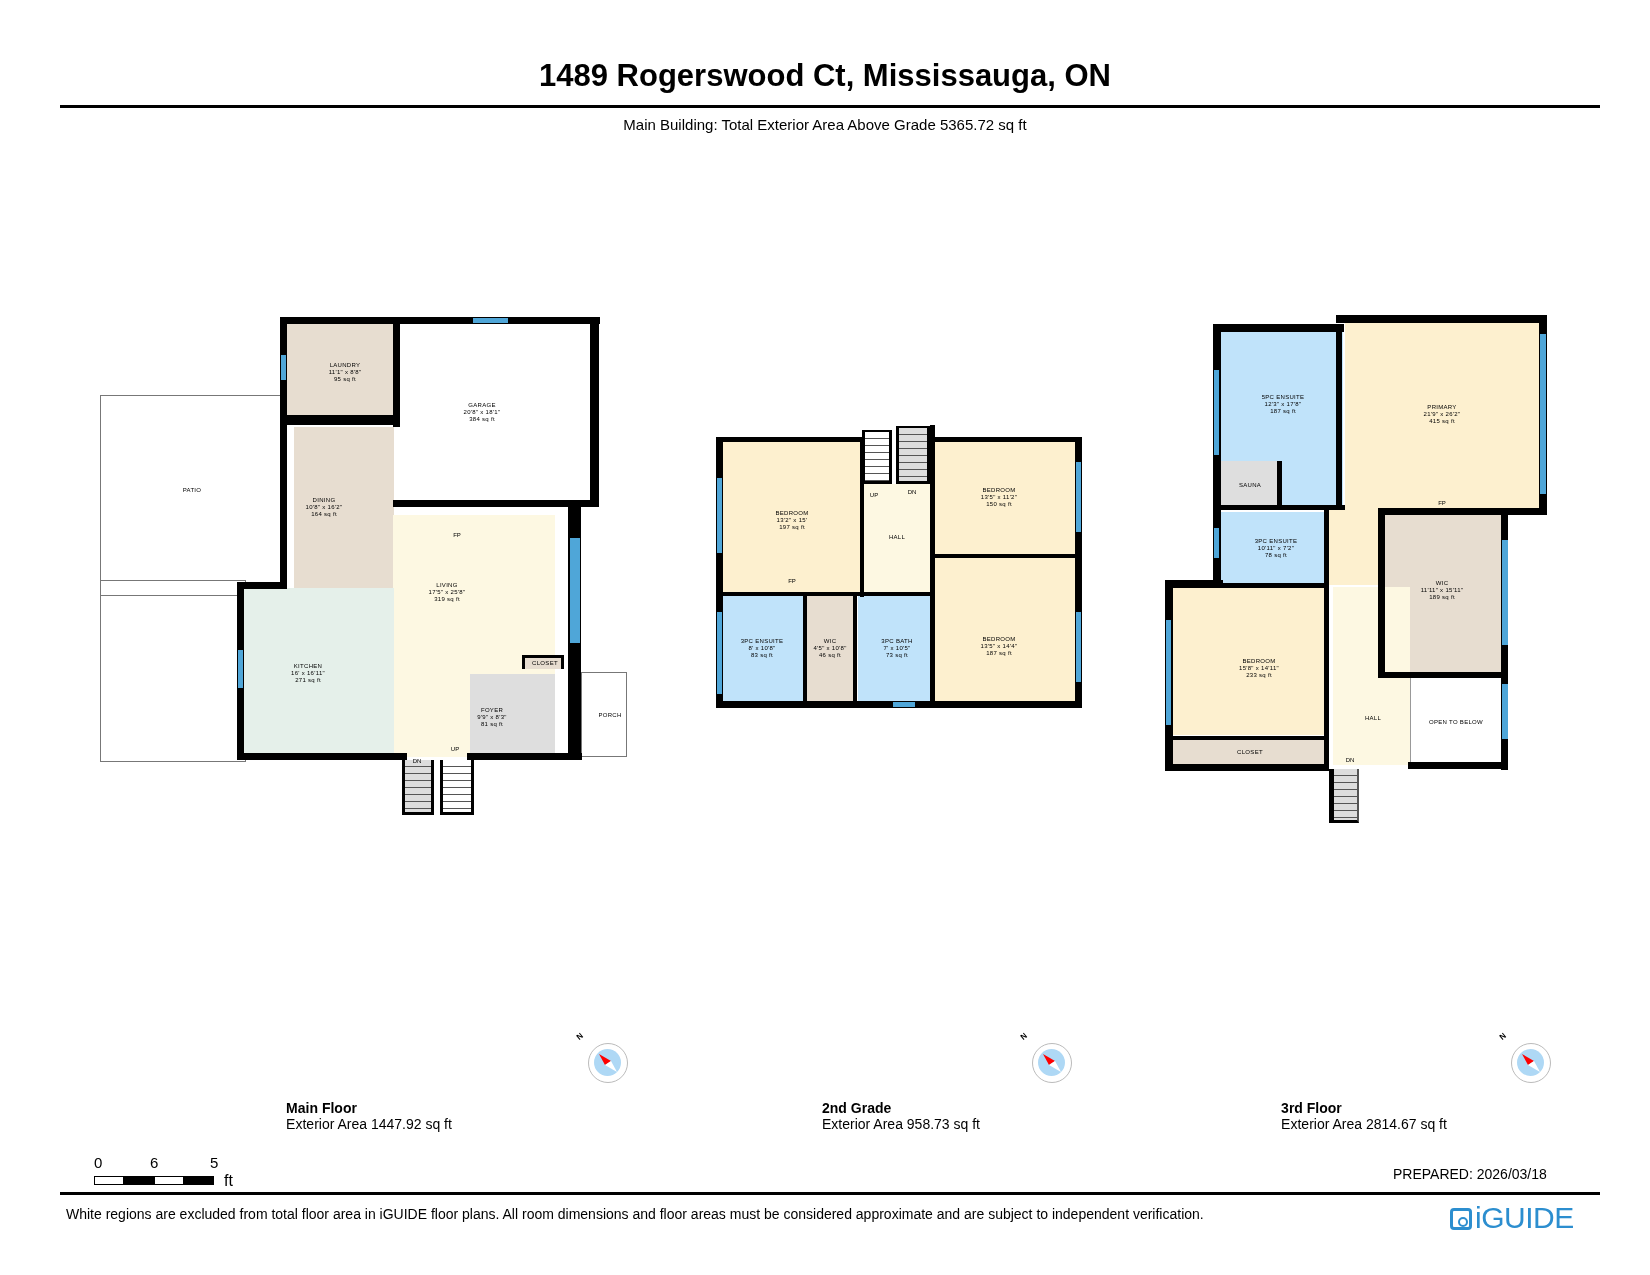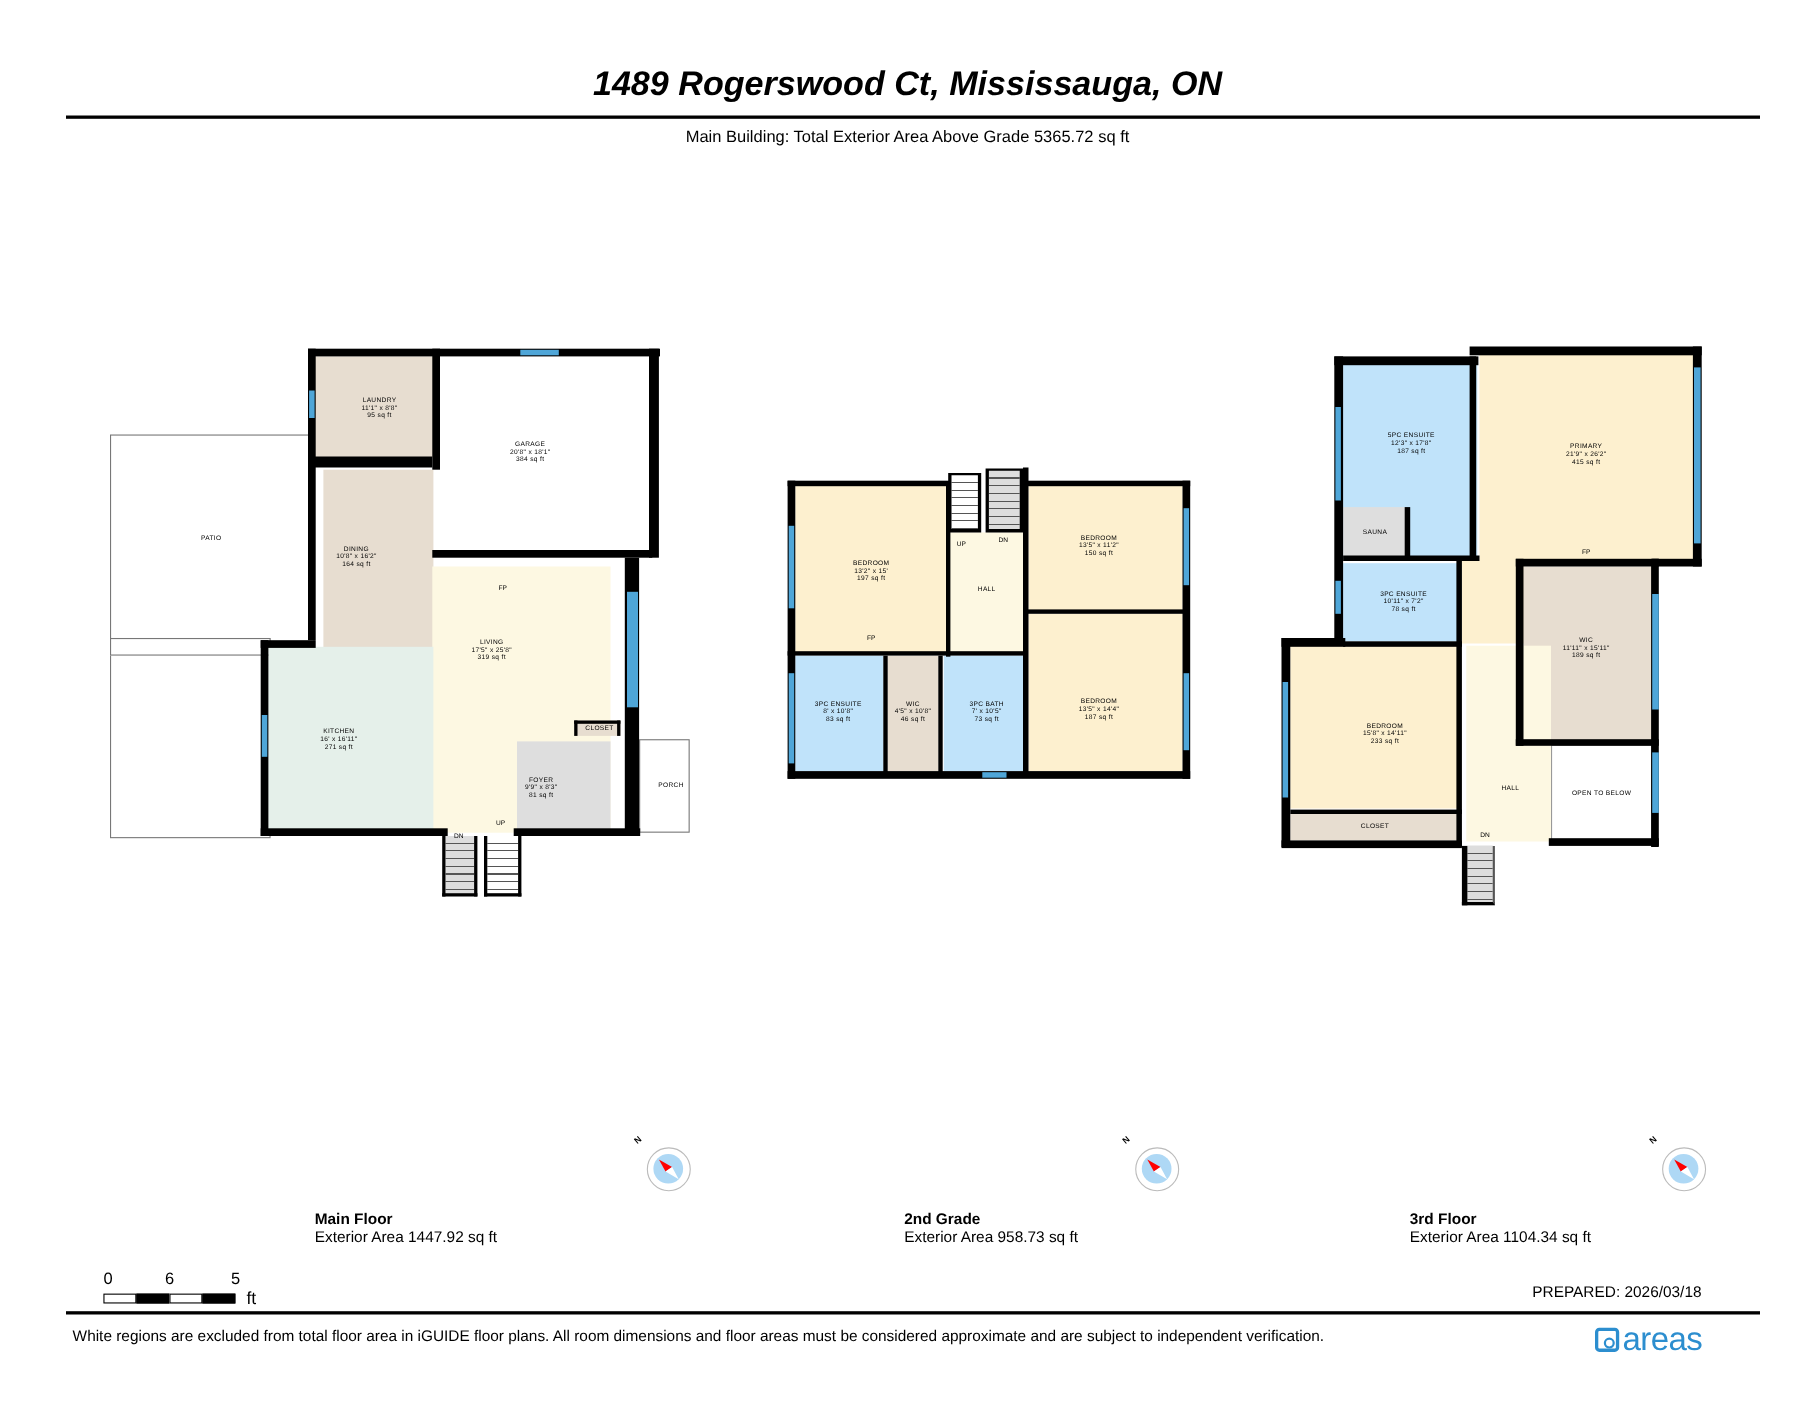--- a/index.html
+++ b/index.html
@@ -1,18 +1,18 @@
 <!DOCTYPE html>
 <html><head>
 <meta charset="utf-8">
 <style>
   html,body{margin:0;padding:0;background:#fff;}
   body{width:1650px;height:1275px;position:relative;overflow:hidden;font-family:"Liberation Sans",sans-serif;color:#000;}
   .abs{position:absolute;}
-  .title{left:0;width:1650px;top:58px;text-align:center;font-size:31px;font-weight:bold;font-style:italic;}
+  .title{left:0;width:1650px;top:58px;text-align:center;font-size:31px;font-weight:bold;}
   .rule{height:3px;background:#000;}
   .subtitle{left:0;width:1650px;top:116px;text-align:center;font-size:15px;}
   .plan{position:absolute;}
   .room{position:absolute;box-sizing:border-box;}
   .lbl{position:absolute;font-size:6px;line-height:7px;text-align:center;transform:translate(-50%,-50%);white-space:nowrap;letter-spacing:0.3px;}
   .lbl .n{display:block;}
   .wall{position:absolute;background:#000;}
   .win{position:absolute;background:#4fa6d8;}
   .outline{position:absolute;border:1.5px solid #777;box-sizing:border-box;background:#fff;}
   .stairs{position:absolute;box-sizing:border-box;border:3px solid #000;border-top:none;
@@ -310,29 +310,29 @@
   <div class="in"></div>
   <svg width="40" height="40" style="position:absolute;left:-1px;top:-1px;">
       <polygon points="11,11 23,18 17,22" fill="#f00"></polygon>
       <polygon points="17,22 23,18 29,29" fill="#fff"></polygon>
     </svg>
   <span class="n">N</span>
 </div>
 
 <div class="floorname" style="left:369px;top:1100px;"><b>Main Floor</b><span>Exterior Area 1447.92 sq ft</span></div>
 <div class="floorname" style="left:901px;top:1100px;"><b>2nd Grade</b><span>Exterior Area 958.73 sq ft</span></div>
-<div class="floorname" style="left:1364px;top:1100px;"><b>3rd Floor</b><span>Exterior Area 1104.34 sq ft</span></div>
+<div class="floorname" style="left:1364px;top:1100px;"><b>3rd Floor</b><span>Exterior Area 2814.67 sq ft</span></div>
 
 <div class="abs scale">
   <span class="abs" style="left:0;top:-22px;font-size:15px;">0</span>
   <span class="abs" style="left:56px;top:-22px;font-size:15px;">6</span>
   <span class="abs" style="left:116px;top:-22px;font-size:15px;">5</span>
   <div class="bar" style="left:0;background:#fff;"></div>
   <div class="bar" style="left:30px;background:#000;"></div>
   <div class="bar" style="left:60px;background:#fff;"></div>
   <div class="bar" style="left:90px;background:#000;"></div>
   <span class="abs" style="left:130px;top:-4px;font-size:16px;">ft</span>
 </div>
 
 <div class="abs prepared">PREPARED: 2026/03/18</div>
 <div class="abs rule footer-rule"></div>
 <div class="abs disclaimer">White regions are excluded from total floor area in iGUIDE floor plans. All room dimensions and floor areas must be considered approximate and are subject to independent verification.</div>
-<div class="abs logo"><span class="box"></span><span>areas</span></div>
+<div class="abs logo"><span class="box"></span><span>iGUIDE</span></div>
 
 </body></html>

